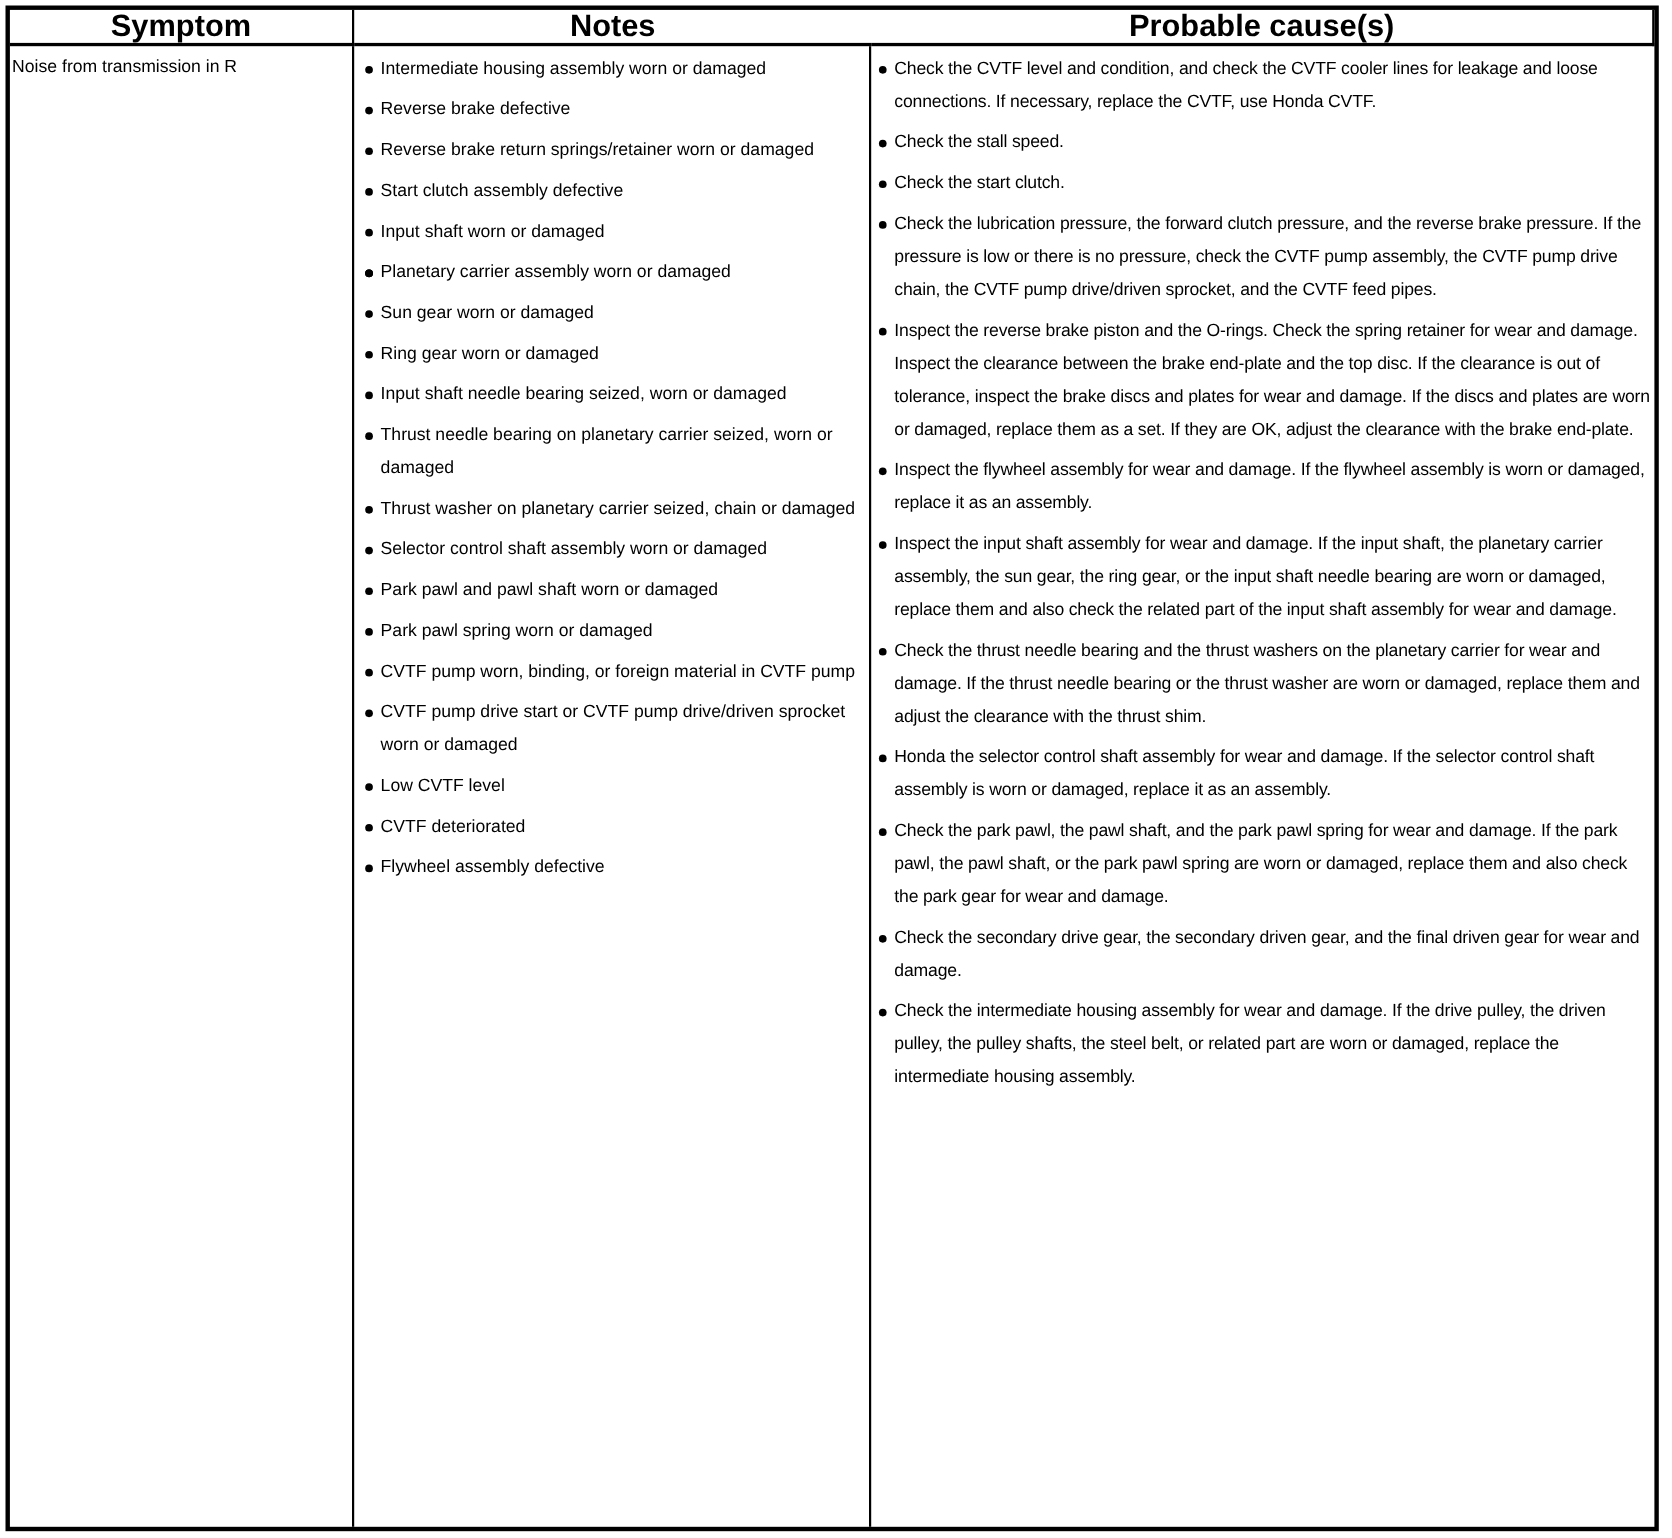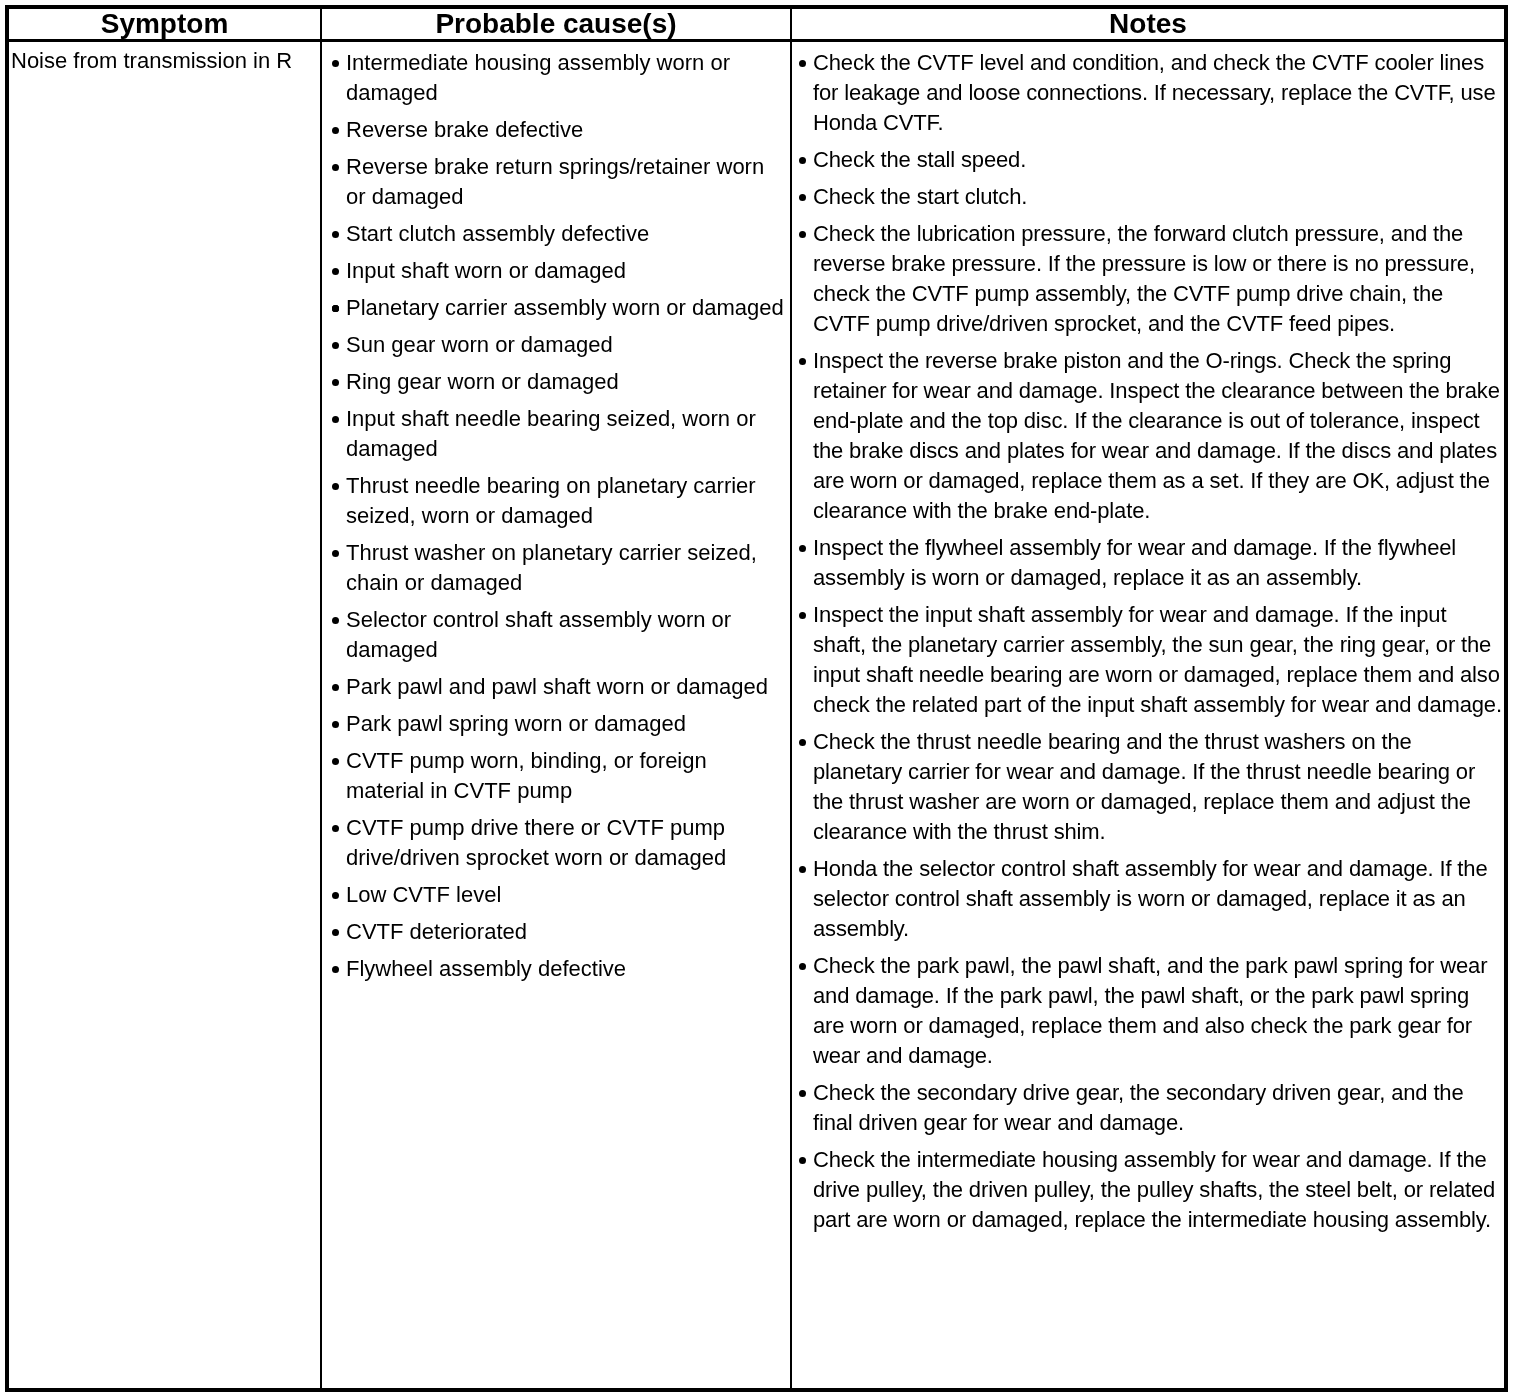--- a/index.html
+++ b/index.html
@@ -30,21 +30,21 @@
     .hcell {
       border-bottom: 3px solid #000;
       font-weight: bold;
       font-size: 28px;
       text-align: center;
       line-height: 30px;
       box-sizing: border-box;
     }
     .bcell {
       box-sizing: border-box;
-      font-size: 22px;
+      font-size: 16px;
       line-height: 30px;
     }
     .col1, .col2 { border-right: 2px solid #000; }
     .symptom {
       padding: 4px 4px 0 2px;
     }
     ul.bl {
       list-style: none;
       margin: 0;
       padding: 0;
@@ -66,22 +66,22 @@
     .causes { padding: 6px 4px 0 4px; }
     .notes { padding: 6px 2px 0 2px; letter-spacing: -0.15px; }
     .notes ul.bl li { padding-left: 19px; }
     .notes ul.bl li .bullet { left: 5px; }
   </style>
 </head>
 <body>
 
 <div class="tbl">
   <div class="hcell col1">Symptom</div>
+  <div class="hcell">Notes</div>
   <div class="hcell col2">Probable cause(s)</div>
-  <div class="hcell">Notes</div>
 
   <div class="bcell col1 symptom">Noise from transmission in R</div>
 
   <div class="bcell col2 causes">
     <ul class="bl">
       <li><span class="bullet"></span><span>Intermediate housing assembly worn or damaged</span></li>
       <li><span class="bullet"></span><span>Reverse brake defective</span></li>
       <li><span class="bullet"></span><span>Reverse brake return springs/retainer worn or damaged</span></li>
       <li><span class="bullet"></span><span>Start clutch assembly defective</span></li>
       <li><span class="bullet"></span><span>Input shaft worn or damaged</span></li>
@@ -90,21 +90,21 @@
       <li><span class="bullet"></span><span>Planetary carrier assembly worn or damaged</span></li>
       <li><span class="bullet"></span><span>Sun gear worn or damaged</span></li>
       <li><span class="bullet"></span><span>Ring gear worn or damaged</span></li>
       <li><span class="bullet"></span><span>Input shaft needle bearing seized, worn or damaged</span></li>
       <li><span class="bullet"></span><span>Thrust needle bearing on planetary carrier seized, worn or damaged</span></li>
       <li><span class="bullet"></span><span>Thrust washer on planetary carrier seized, chain or damaged</span></li>
       <li><span class="bullet"></span><span>Selector control shaft assembly worn or damaged</span></li>
       <li><span class="bullet"></span><span>Park pawl and pawl shaft worn or damaged</span></li>
       <li><span class="bullet"></span><span>Park pawl spring worn or damaged</span></li>
       <li><span class="bullet"></span><span>CVTF pump worn, binding, or foreign material in CVTF pump</span></li>
-      <li><span class="bullet"></span><span>CVTF pump drive there or CVTF pump drive/driven sprocket worn or damaged</span></li>
+      <li><span class="bullet"></span><span>CVTF pump drive start or CVTF pump drive/driven sprocket worn or damaged</span></li>
       <li><span class="bullet"></span><span>Low CVTF level</span></li>
       <li><span class="bullet"></span><span>CVTF deteriorated</span></li>
       <li><span class="bullet"></span><span>Flywheel assembly defective</span></li>
     </ul>
   </div>
 
   <div class="bcell notes">
     <ul class="bl">
       <li><span class="bullet"></span><span>Check the CVTF level and condition, and check the CVTF cooler lines for leakage and loose connections. If necessary, replace the CVTF, use Honda CVTF.</span></li>
       <li><span class="bullet"></span><span>Check the stall speed.</span></li>

